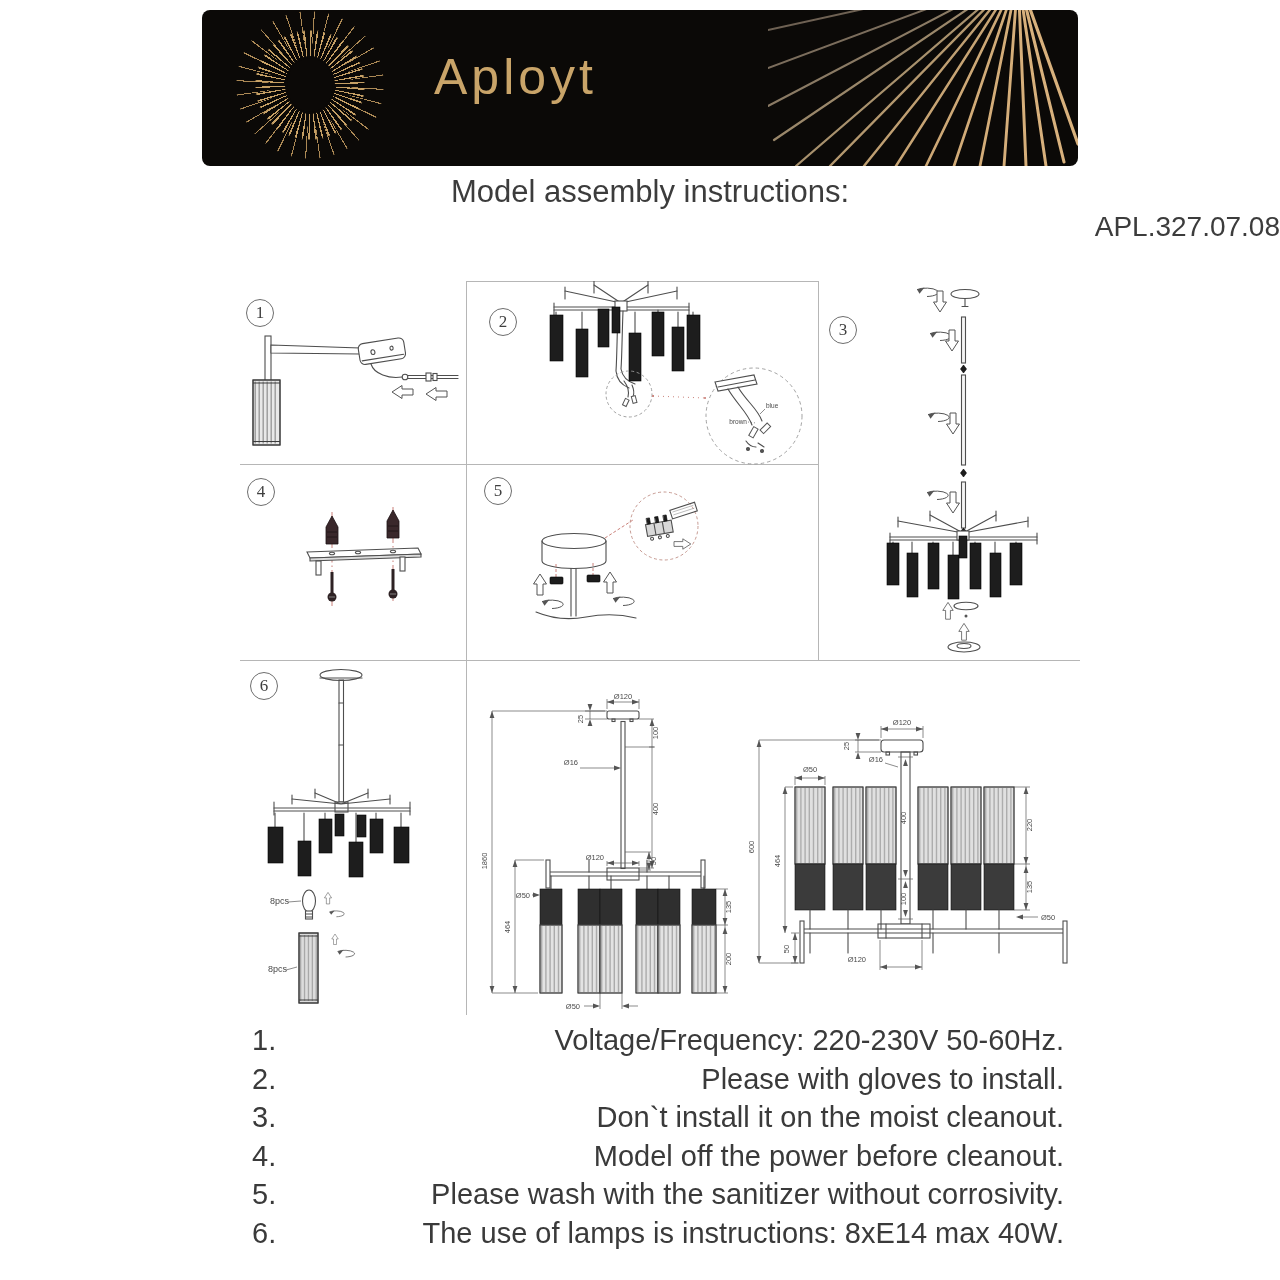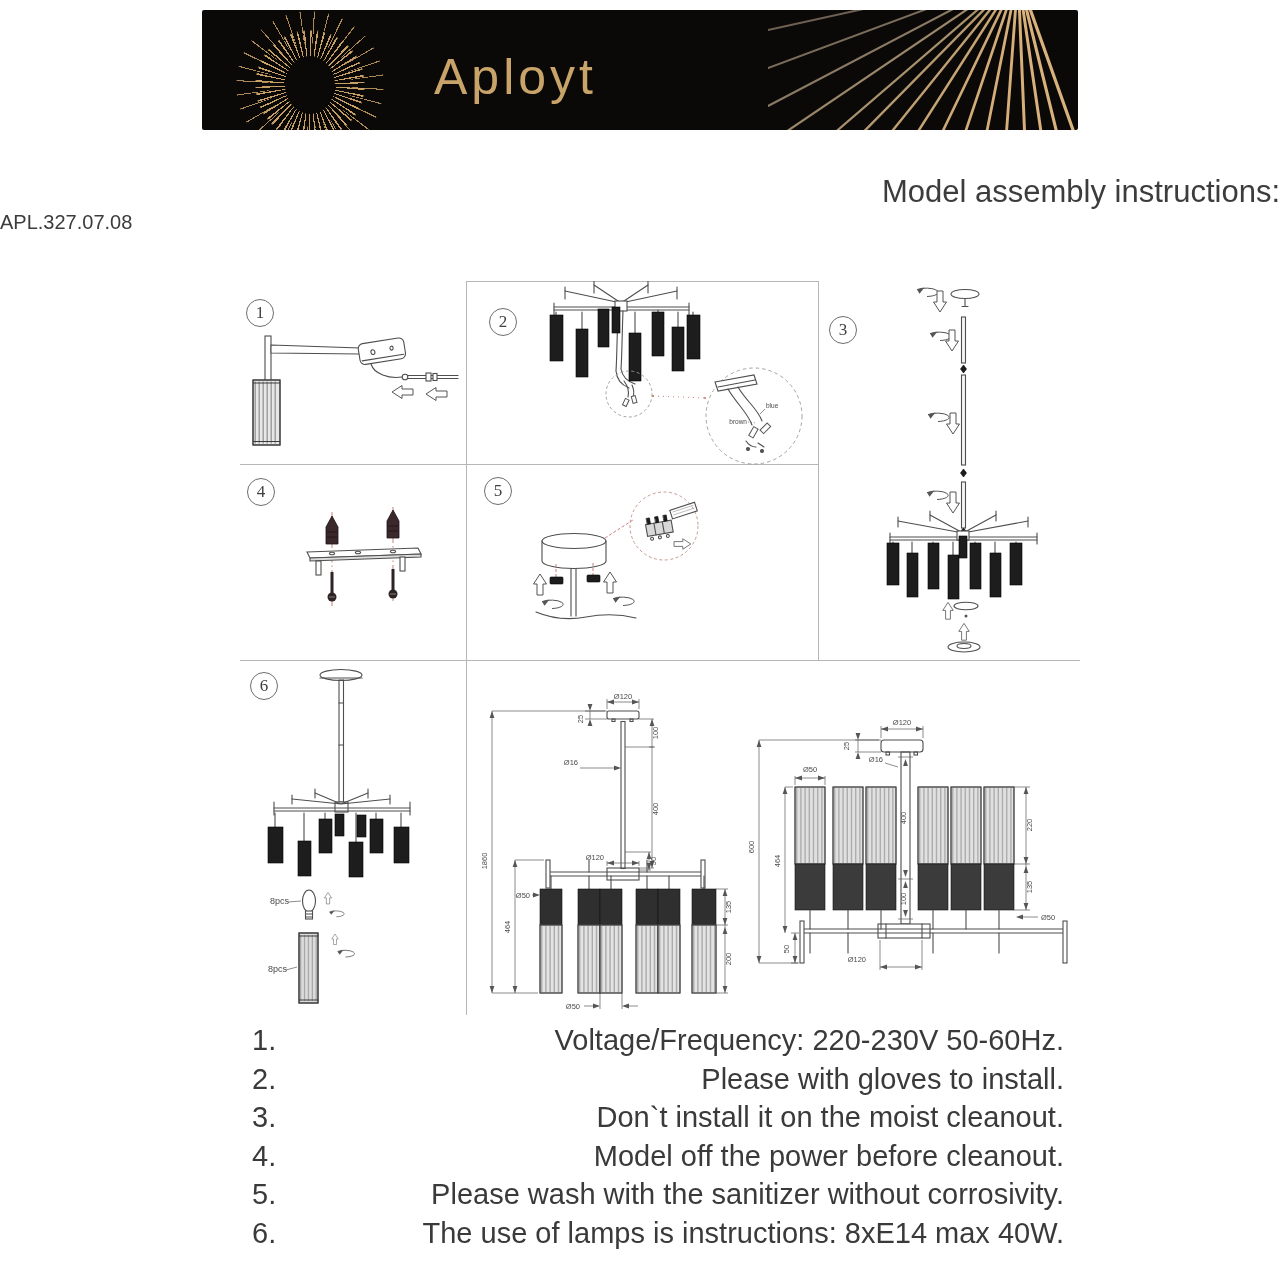--- a/index.html
+++ b/index.html
@@ -1,37 +1,37 @@
 <!DOCTYPE html>
 <html><head>
 <meta charset="utf-8">
 <style>
   html,body{margin:0;padding:0;background:#ffffff;}
   #page{position:relative;width:1280px;height:1280px;background:#ffffff;overflow:hidden;
         font-family:"Liberation Sans",sans-serif;}
   
-  .banner{position:absolute;left:202px;top:10px;width:876px;height:120px;background:#0b0907;
-          border-radius:2px;overflow:hidden;}
+  .banner{position:absolute;left:202px;top:10px;width:876px;height:156px;background:#0b0907;
+          border-radius:8px;overflow:hidden;}
   .sunburst{position:absolute;left:33px;top:0px;width:150px;height:150px;}
   .sunburst .rays-outer{position:absolute;inset:0;border-radius:50%;
       background:repeating-conic-gradient(from 3deg,rgba(201,160,99,.85) 0deg .9deg,transparent .9deg 11.25deg);
       -webkit-mask:radial-gradient(closest-side,transparent 0 54%,#000 57% 97%,transparent 99%);
       mask:radial-gradient(closest-side,transparent 0 54%,#000 57% 97%,transparent 99%);}
   .sunburst .rays-inner{position:absolute;inset:12px;border-radius:50%;
       background:repeating-conic-gradient(from 0deg,rgba(208,168,106,.95) 0deg 1.8deg,transparent 1.8deg 7.2deg);
       -webkit-mask:radial-gradient(closest-side,transparent 0 36%,#000 40% 85%,transparent 88%);
       mask:radial-gradient(closest-side,transparent 0 36%,#000 40% 85%,transparent 88%);}
   .sunburst .core{position:absolute;left:52px;top:48px;width:46px;height:54px;border-radius:50%;
       background:#0b0907;box-shadow:0 0 0 2px rgba(11,9,7,1);}
   .brand{position:absolute;left:232px;top:38px;font-size:50px;font-weight:300;color:#c9a469;
          letter-spacing:4px;}
   .banner-rays{position:absolute;right:0;top:0;}
   
-  .title1{position:absolute;left:0;right:0;top:174px;text-align:right;font-size:31px;color:#3c3c3c;margin-left:20px;}
-  .title2{position:absolute;left:0;right:0;top:211px;text-align:left;font-size:20px;color:#3c3c3c;}
+  .title1{position:absolute;left:0;right:0;top:174px;text-align:center;font-size:31px;color:#3c3c3c;margin-left:20px;}
+  .title2{position:absolute;left:0;right:0;top:211px;text-align:right;font-size:28px;color:#3c3c3c;}
   
   .gline{position:absolute;background:#b6b6b6;}
   .panel{position:absolute;}
   .stepnum{position:absolute;width:26px;height:26px;border:1px solid #6e6e6e;border-radius:50%;
            background:#fff;display:flex;align-items:center;justify-content:center;
            font-family:"Liberation Serif",serif;font-size:17px;color:#3f3f3f;}
   
   svg .ln{stroke:#4e4e4e;fill:none;stroke-width:1.1;stroke-linecap:round;}
   svg .dim{stroke:#5a5a5a;fill:none;stroke-width:0.7;}
   svg .blk{fill:#1d1d1d;stroke:#000;stroke-width:0.6;}

